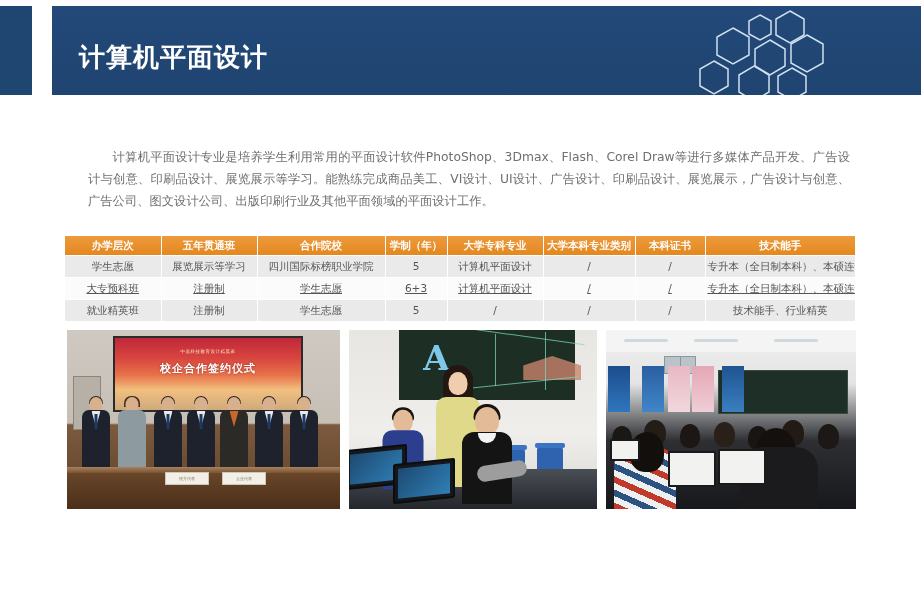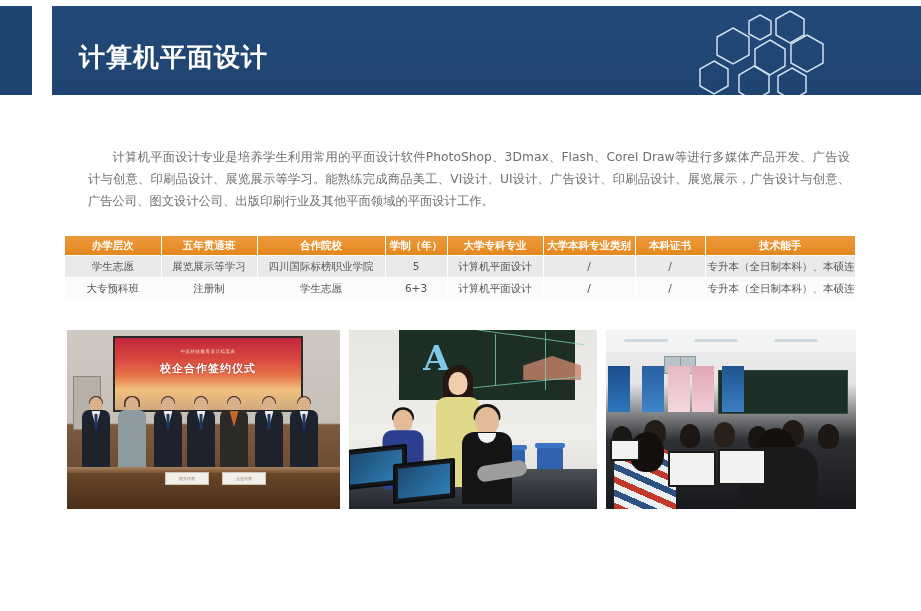--- a/index.html
+++ b/index.html
@@ -102,21 +102,21 @@
     padding: 0 2px;
     text-align: center;
     color: #555555;
     border-right: 1px solid #ffffff;
     border-bottom: 1px solid #ffffff;
     white-space: nowrap;
     overflow: hidden;
   }
   #program-table td:last-child { border-right: none; }
   #program-table tbody tr.row-shade td { background: #eaeaea; }
-  #program-table tbody tr.row-plain td { background: #fbfbfb; }
+  #program-table tbody tr.row-plain td { background: #fbfbfb; text-decoration: underline; }
 
   
   #photo-strip {
     position: absolute;
     left: 67px;
     top: 330px;
     width: 789px;
     height: 179px;
     display: flex;
     gap: 9px;
@@ -394,20 +394,30 @@
     <tr class="row-plain">
       <td>大专预科班</td>
       <td>注册制</td>
       <td>学生志愿</td>
       <td>6+3</td>
       <td>计算机平面设计</td>
       <td>/</td>
       <td>/</td>
       <td>专升本（全日制本科）、本硕连读、出国留学</td>
     </tr>
+    <tr class="row-shade">
+      <td>就业精英班</td>
+      <td>注册制</td>
+      <td>学生志愿</td>
+      <td>5</td>
+      <td>/</td>
+      <td>/</td>
+      <td>/</td>
+      <td>技术能手、行业精英</td>
+    </tr>
   </tbody>
 </table>
 
 <div id="photo-strip">
 
   <div class="photo p1">
     <div class="room"></div>
     <div class="screen">
       <div class="scr-top">中美科技教育设计精英班</div>
       <div class="scr-main">校企合作签约仪式</div>

